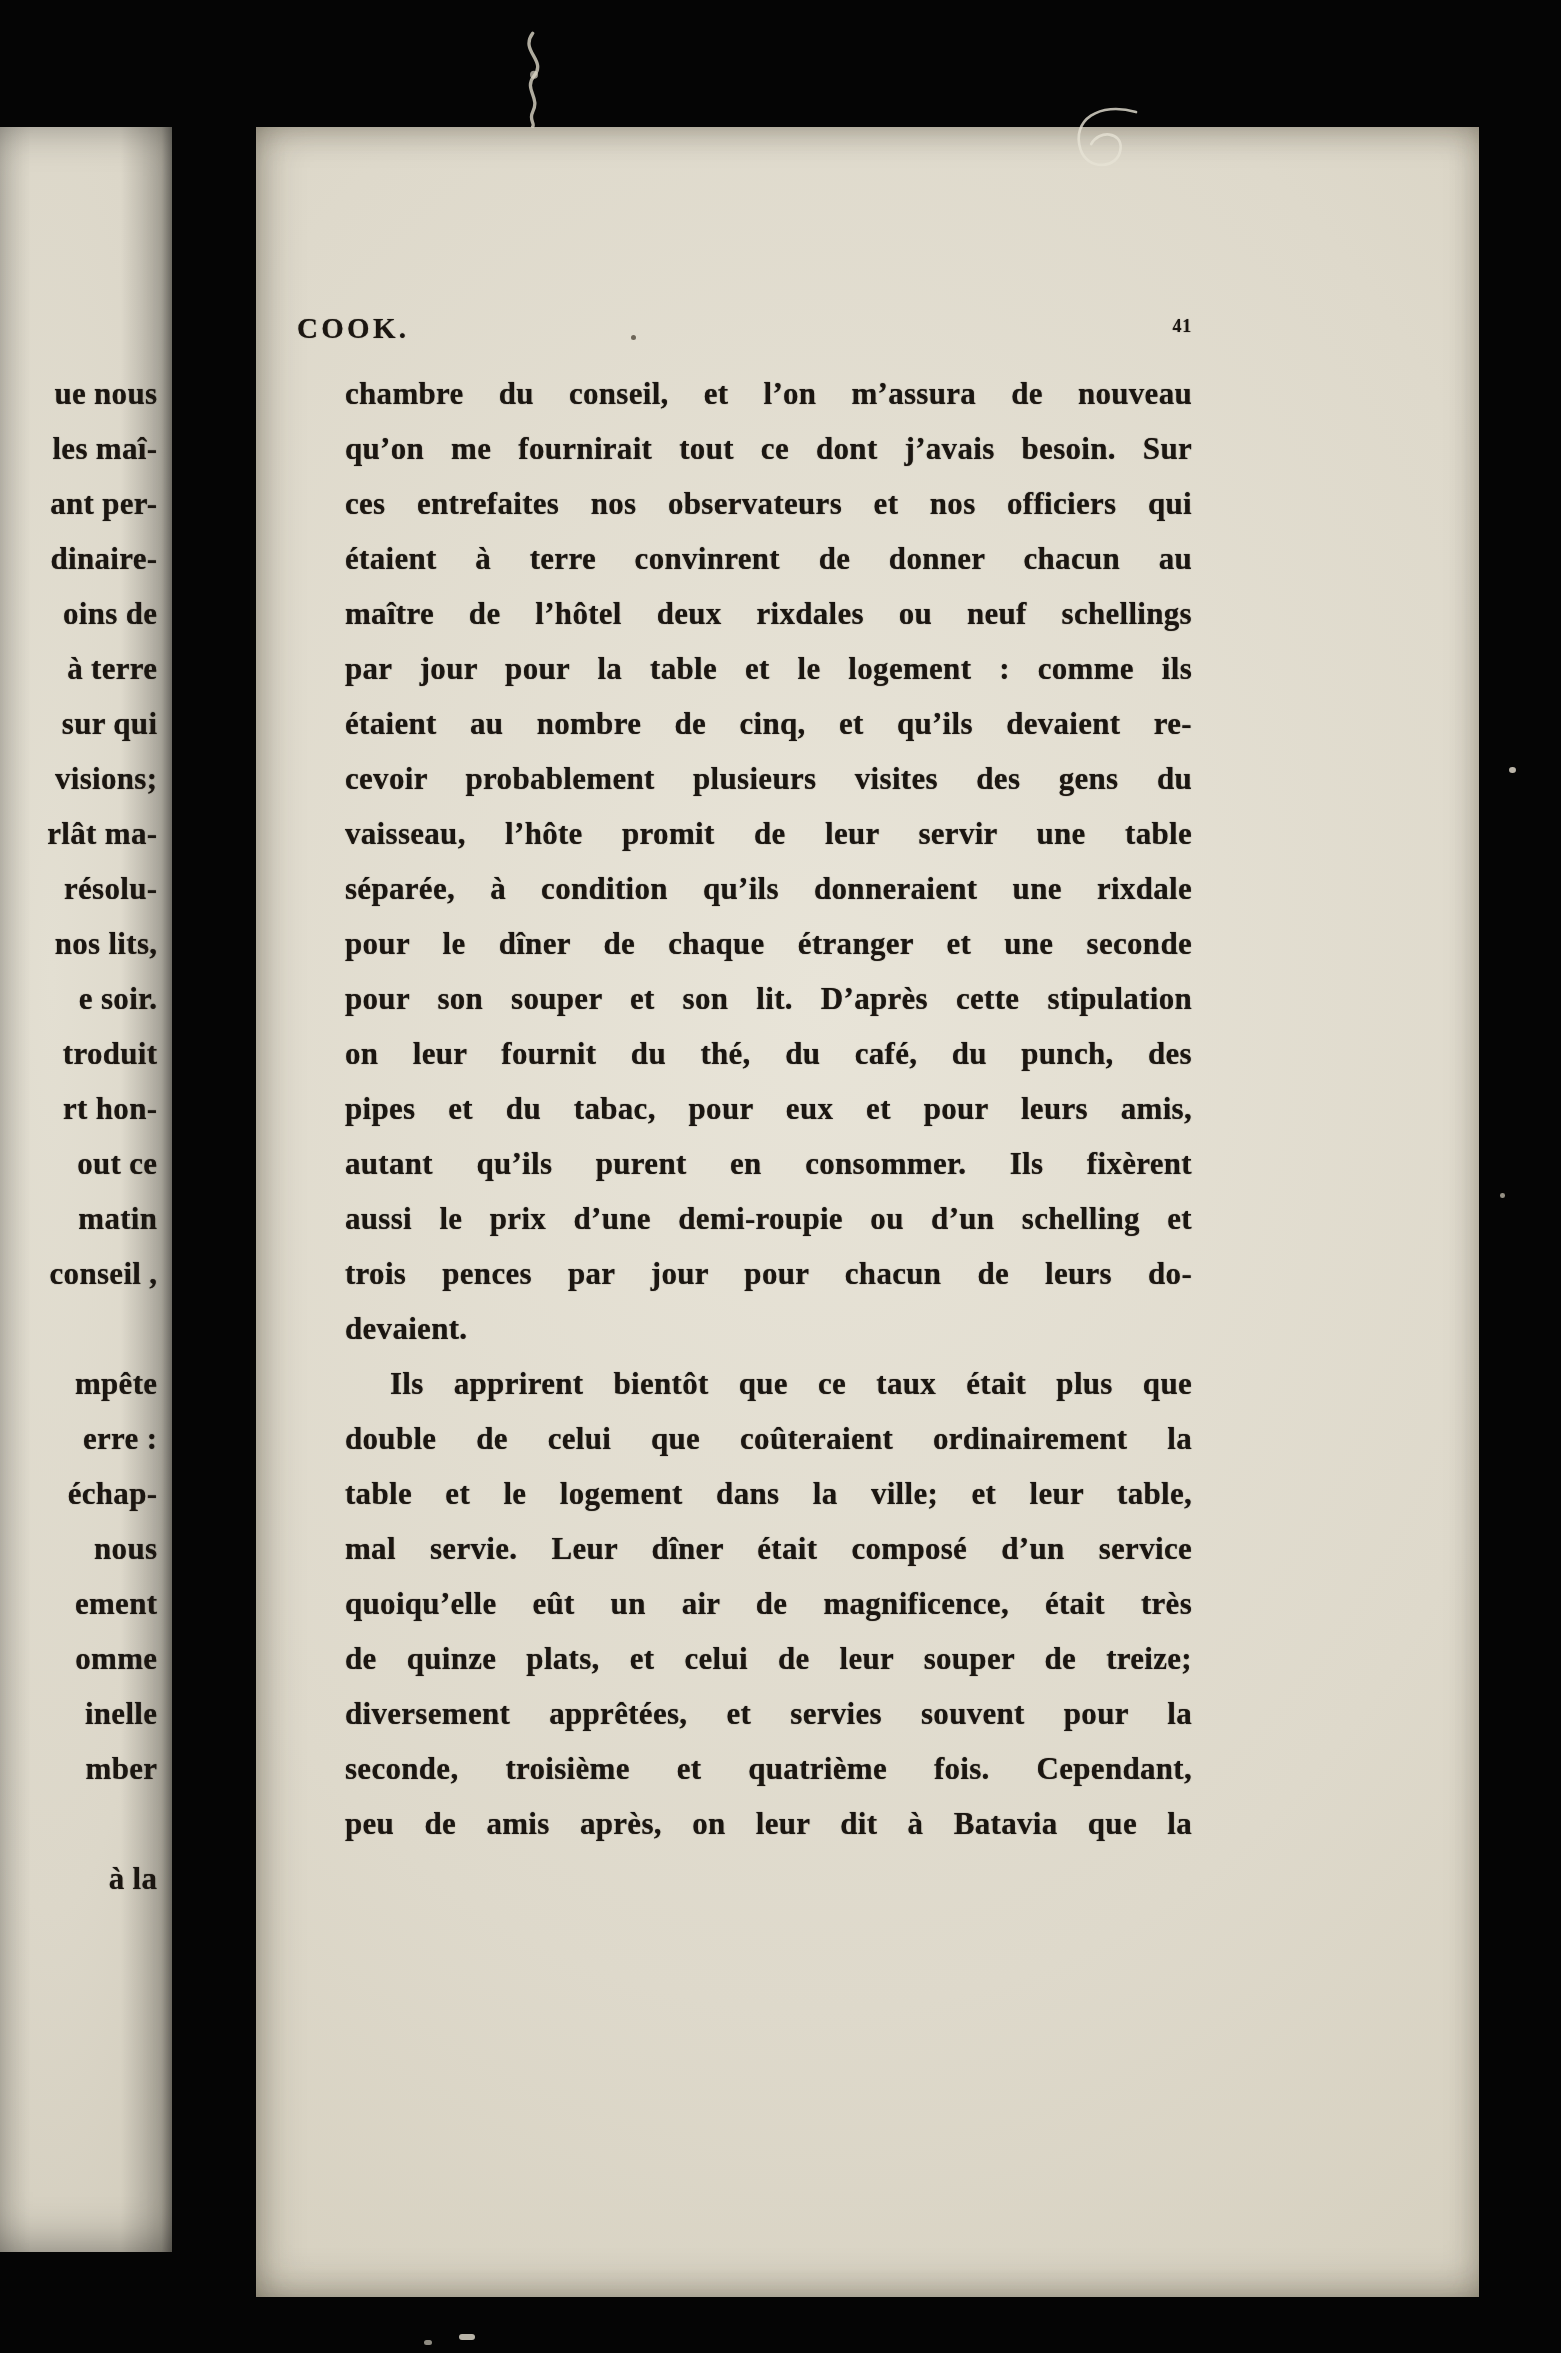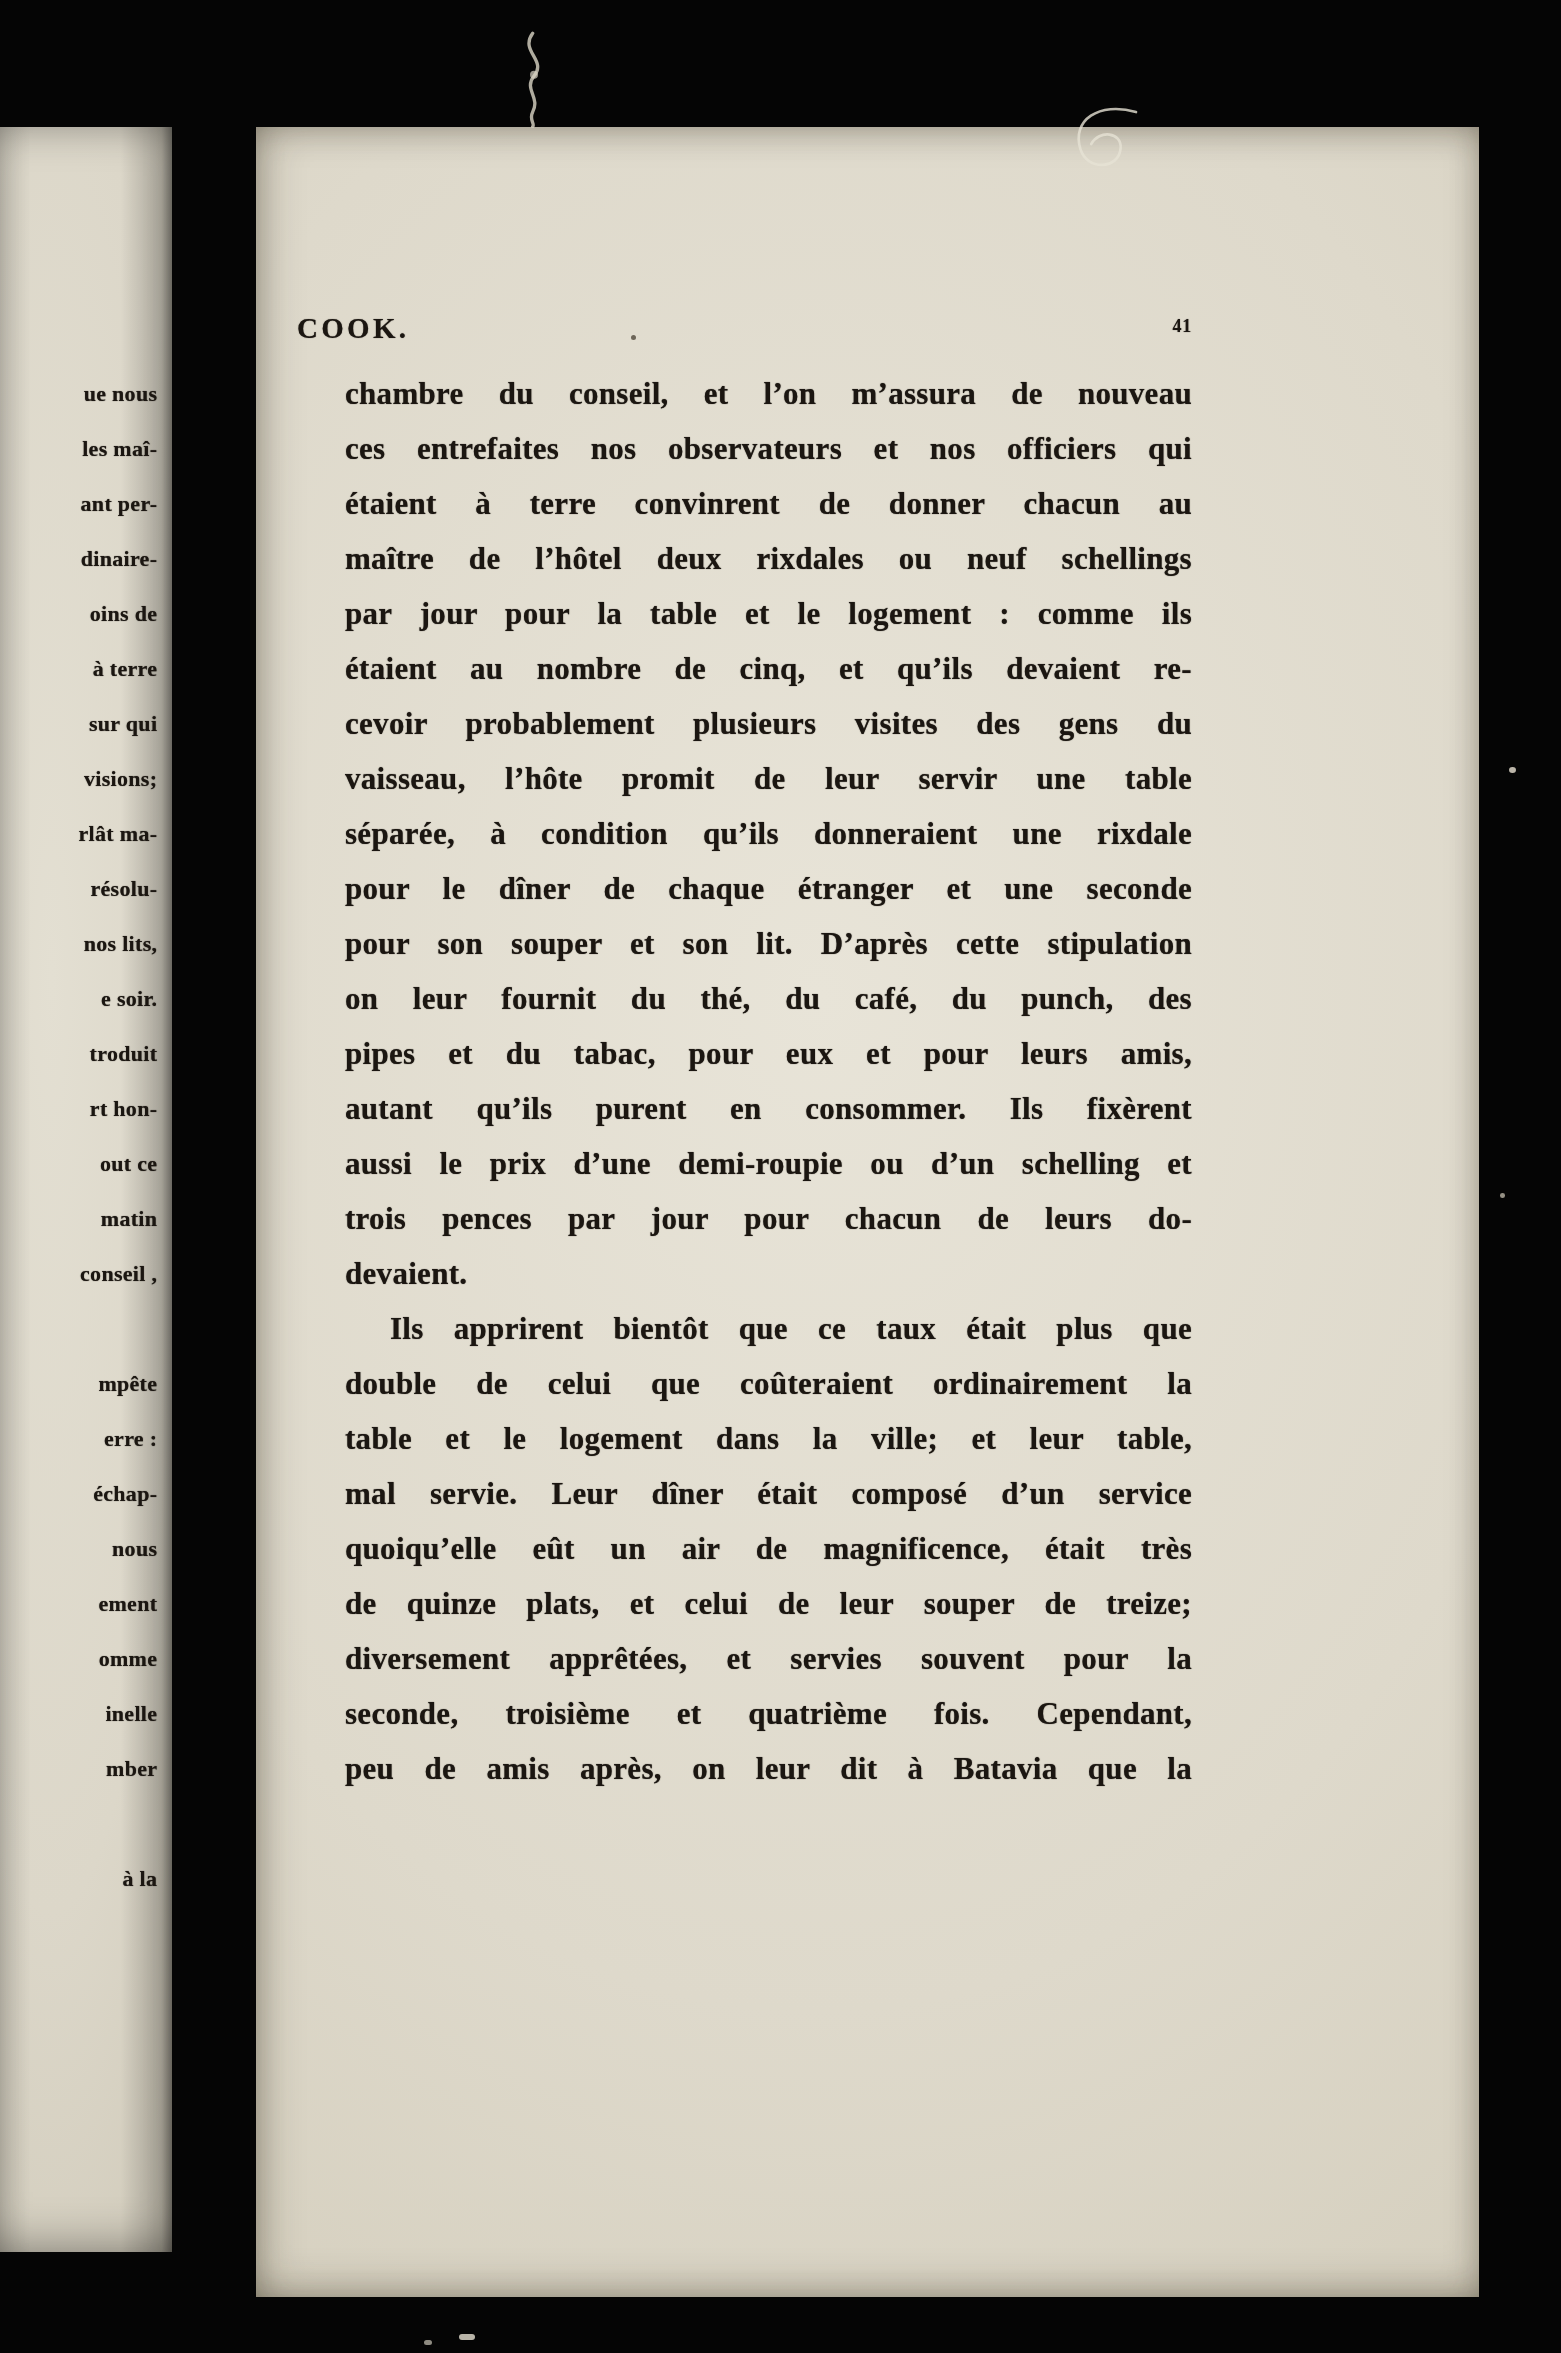--- a/index.html
+++ b/index.html
@@ -88,21 +88,21 @@
   .text-line.line-indent { text-indent:45px; }
 
   .frag-column {
     position:absolute;
     right:14.7px; top:239px;
     width:150px;
   }
   .frag-line {
     height:55px;
     line-height:55px;
-    font-size:22px;
+    font-size:31px;
     font-weight:600;
     letter-spacing:0.3px;
     color:#1b1611;
     text-shadow:0 0 1.1px rgba(27,22,17,0.72);
     text-align:right;
     white-space:pre;
   }
 
   
   .artifact { position:absolute; pointer-events:none; }
@@ -144,20 +144,21 @@
     </div>
 </div>
 
 <div class="page main-page">
   <div class="page-header">
     <span class="running-title">COOK.</span>
     <span class="page-number">41</span>
   </div>
   <div class="text-block">
       <div class="text-line">chambre du conseil, et l’on m’assura de nouveau</div>
+      <div class="text-line">qu’on me fournirait tout ce dont j’avais besoin. Sur</div>
       <div class="text-line">ces entrefaites nos observateurs et nos officiers qui</div>
       <div class="text-line">étaient à terre convinrent de donner chacun au</div>
       <div class="text-line">maître de l’hôtel deux rixdales ou neuf schellings</div>
       <div class="text-line">par jour pour la table et le logement : comme ils</div>
       <div class="text-line">étaient au nombre de cinq, et qu’ils devaient re-</div>
       <div class="text-line">cevoir probablement plusieurs visites des gens du</div>
       <div class="text-line">vaisseau, l’hôte promit de leur servir une table</div>
       <div class="text-line">séparée, à condition qu’ils donneraient une rixdale</div>
       <div class="text-line">pour le dîner de chaque étranger et une seconde</div>
       <div class="text-line">pour son souper et son lit. D’après cette stipulation</div>

